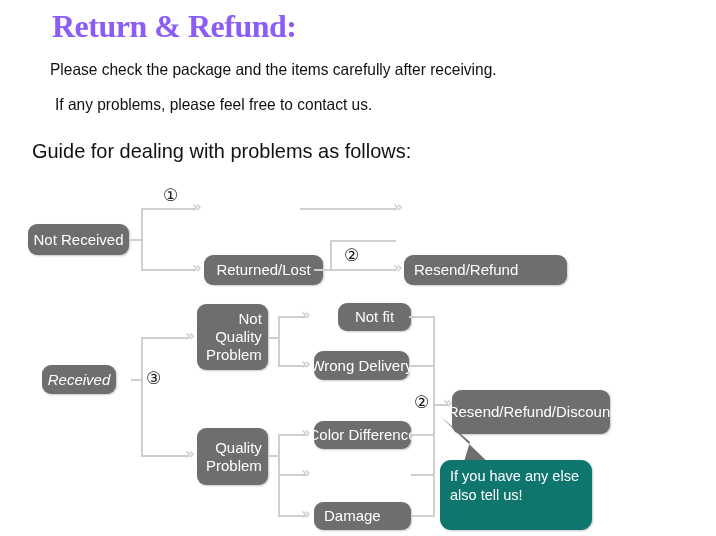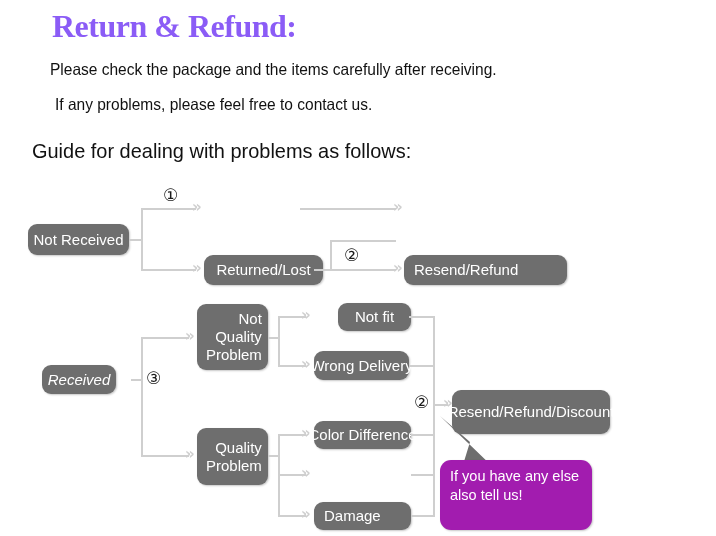--- a/index.html
+++ b/index.html
@@ -74,21 +74,21 @@
   .circnum{
     position:absolute;
     font-family:"DejaVu Sans", sans-serif;
     font-size:17px;
     color:#1a1a1a;
   }
 
   
   .callout{
     position:absolute;
-    background:#a21caf;
+    background:#0f766e;
     color:#fff;
     border-radius:11px;
     font-size:14.5px;
     line-height:1.30;
     padding:7px 9px 7px 10px;
     box-sizing:border-box;
     box-shadow:1px 1px 2px rgba(0,0,0,0.22);
   }
   .callout-tail{
     position:absolute;

